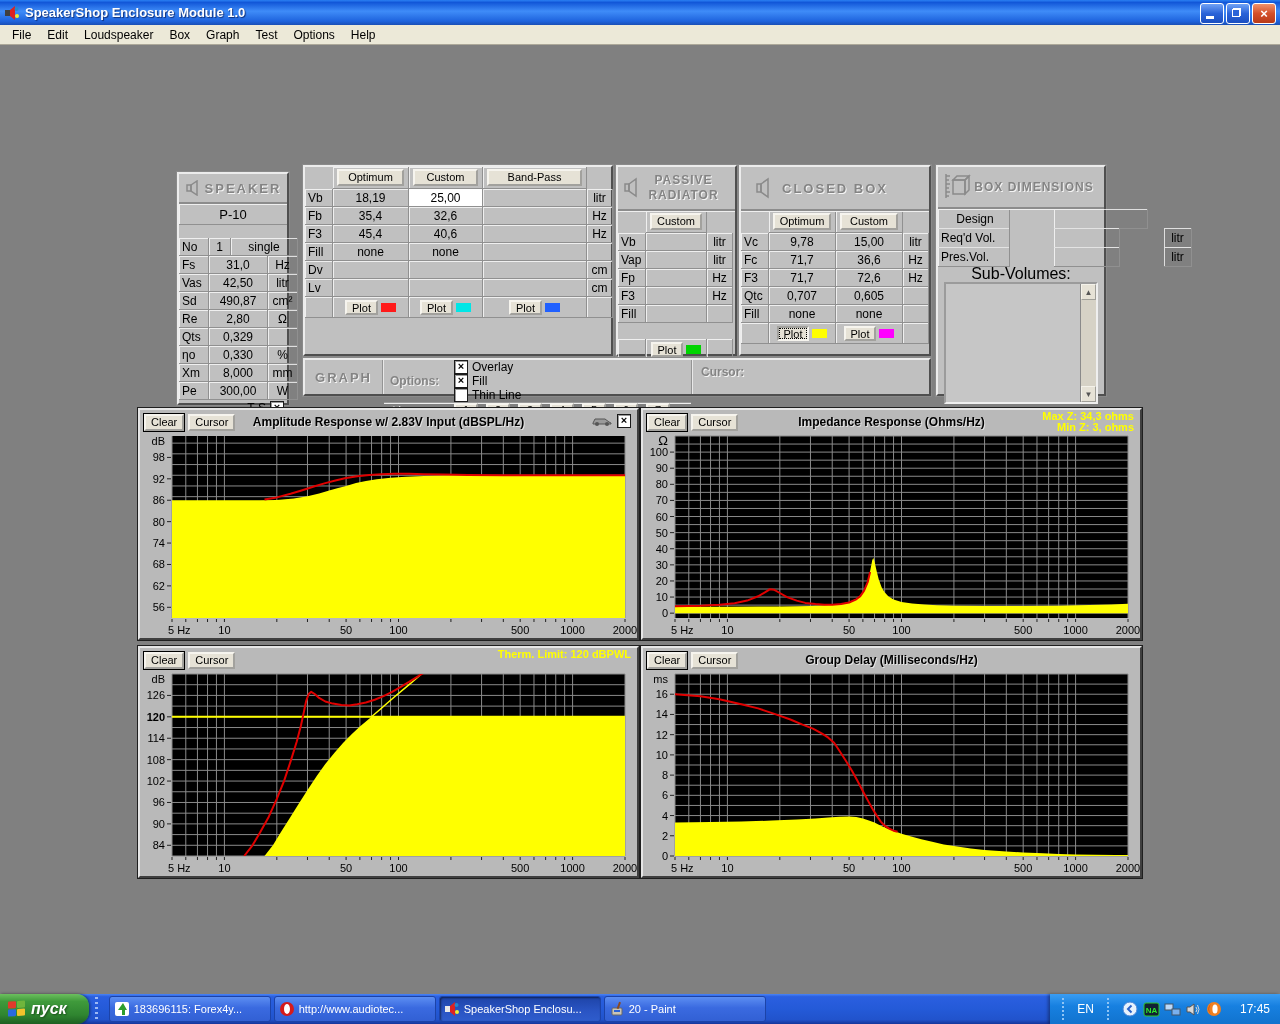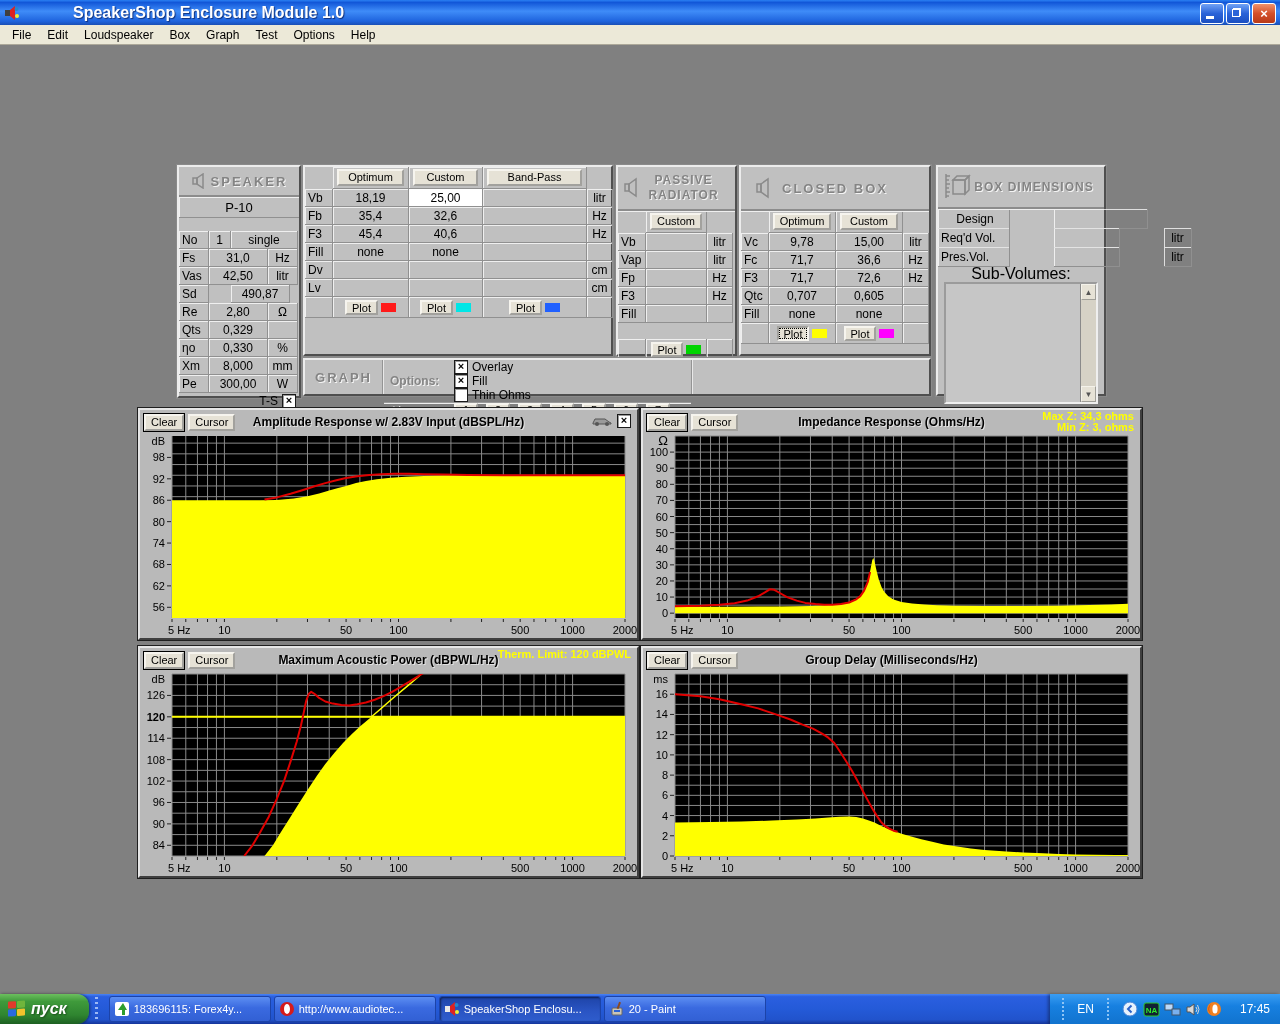--- a/index.html
+++ b/index.html
@@ -4,21 +4,21 @@
 <style>
   html,body{margin:0;padding:0;width:1280px;height:1024px;overflow:hidden;
     font-family:"Liberation Sans",sans-serif;}
   #desktop{position:relative;width:1280px;height:1024px;background:#808080;}
 
   
   #titlebar{position:absolute;left:0;top:0;width:1280px;height:25px;
     background:linear-gradient(180deg,#2a80f3 0%,#1257d8 10%,#3f8cf8 45%,#1e63dd 85%,#1a4fb5 100%);
     display:flex;align-items:center;color:#fff;}
   #titlebar .ticon{width:16px;height:16px;margin:0 5px 0 4px;}
-  #titlebar .ttext{font-size:16px;font-weight:bold;text-shadow:1px 1px 1px #10307a;margin-left:48px;}
+  #titlebar .ttext{font-size:13px;font-weight:bold;text-shadow:1px 1px 1px #10307a;}
   .winbtns{position:absolute;right:4px;top:3px;display:flex;gap:2px;}
   .wbtn{width:22px;height:19px;border-radius:3px;border:1px solid #fff;
     display:flex;align-items:center;justify-content:center;position:relative;}
   .wbtn.blue{background:linear-gradient(180deg,#70a2f5,#2a63d8 50%,#1b4fc0);}
   .wbtn.red{background:linear-gradient(180deg,#f0926c,#d4502a 50%,#b83a18);}
   .glyph-min{position:absolute;left:5px;bottom:4px;width:8px;height:3px;background:#fff;}
   .glyph-restore{position:absolute;left:5px;top:4px;width:9px;height:9px;}
   .glyph-restore:before{content:"";position:absolute;right:0;top:0;width:6px;height:6px;border:1px solid #fff;}
   .glyph-restore:after{content:"";position:absolute;left:0;bottom:0;width:6px;height:6px;border:1px solid #fff;background:#2a63d8;}
   .glyph-close{color:#fff;font-size:13px;font-weight:bold;line-height:17px;}
@@ -156,21 +156,21 @@
       <span class="menu-item">File</span>
       <span class="menu-item">Edit</span>
       <span class="menu-item">Loudspeaker</span>
       <span class="menu-item">Box</span>
       <span class="menu-item">Graph</span>
       <span class="menu-item">Test</span>
       <span class="menu-item">Options</span>
       <span class="menu-item">Help</span>
     </div>
 
-  <div class="panel" id="speaker-panel" style="left:177px;top:165px;width:124px;height:233px;">
+  <div class="panel" id="speaker-panel" style="left:177px;top:172px;width:112px;height:233px;">
     <div class="panel-header" style="height:28px;">
       <svg class="hicon" width="16" height="16" viewBox="0 0 16 16">
         <rect x="2" y="5" width="4" height="6"></rect>
           <polygon points="6,5 12,1 12,15 6,11"></polygon>
       </svg>
       <span class="etched" style="margin-left:4px;">SPEAKER</span>
     </div>
     <div class="model-row">P-10</div>
     <div style="height:13px;"></div>
     <div class="grid" id="speaker-no">
@@ -182,21 +182,21 @@
         <div class="grid" style="grid-template-columns:30px 59px 30px;">
           <span class="tc lbl">Fs</span>
           <span class="tc">31,0</span>
           <span class="tc">Hz</span>
         </div>
         <div class="grid" style="grid-template-columns:30px 59px 30px;">
           <span class="tc lbl">Vas</span>
           <span class="tc">42,50</span>
           <span class="tc">litr</span>
         </div>
-        <div class="grid" style="grid-template-columns:30px 59px 30px;gap:22px;">
+        <div class="grid" style="grid-template-columns:30px 59px 30px;">
           <span class="tc lbl">Sd</span>
           <span class="tc">490,87</span>
           <span class="tc">cm²</span>
         </div>
         <div class="grid" style="grid-template-columns:30px 59px 30px;">
           <span class="tc lbl">Re</span>
           <span class="tc">2,80</span>
           <span class="tc">Ω</span>
         </div>
         <div class="grid" style="grid-template-columns:30px 59px 30px;">
@@ -466,28 +466,31 @@
             <span class="opt">
               <span class="cb">×</span>
               <span>Overlay</span>
             </span>
             <span class="opt">
               <span class="cb">×</span>
               <span>Fill</span>
             </span>
             <span class="opt">
               <span class="cb"></span>
-              <span>Thin Ohms</span>
+              <span>Thin Line</span>
             </span>
           </span>
       </div>
       <div class="go-row">
         <span class="go-lab etched small" style="letter-spacing:0;">Memory:</span>
         <span id="memory-btns"><button class="btn membtn">1</button><button class="btn membtn">2</button><button class="btn membtn">3</button><button class="btn membtn">4</button><button class="btn membtn">5</button><button class="btn membtn">6</button><button class="btn membtn">7</button></span>
       </div>
+    </div>
+    <div class="go-cursor">
+      <span class="etched small" style="letter-spacing:0;">Cursor:</span>
     </div>
   </div>
 
   <div class="graph-panel" style="left:138px;top:408px;">
       <div class="graph-header">
         <button class="btn first">Clear</button>
         <button class="btn">Cursor</button>
         <div class="graph-title">Amplitude Response w/ 2.83V Input (dBSPL/Hz)</div>
         <span style="position:absolute;right:6px;top:4px;display:flex;gap:4px;align-items:center;">
           <svg width="22" height="12" viewBox="0 0 22 12">
@@ -721,21 +724,20 @@
           <text x="258.5" y="200" text-anchor="middle" font-size="11" fill="#000" font-family="Liberation Sans, sans-serif">100</text>
           <text x="380.1856694386291" y="200" text-anchor="middle" font-size="11" fill="#000" font-family="Liberation Sans, sans-serif">500</text>
           <text x="432.5928347193145" y="200" text-anchor="middle" font-size="11" fill="#000" font-family="Liberation Sans, sans-serif">1000</text>
           <text x="485" y="200" text-anchor="middle" font-size="11" fill="#000" font-family="Liberation Sans, sans-serif">2000</text>
         </svg></div>
     </div>
   <div class="graph-panel" style="left:138px;top:646px;">
       <div class="graph-header">
         <button class="btn first">Clear</button>
         <button class="btn">Cursor</button>
-        <div class="graph-title">Maximum Acoustic Power (dBPWL/Hz)</div>
         <div class="graph-annot">
           <div>Therm. Limit: 120 dBPWL</div>
         </div>
       </div>
       <div class="chart-box"><svg width="497" height="204">
           <rect x="32" y="2" width="453" height="182" fill="#000"></rect>
           <line x1="32" y1="2" x2="32" y2="184" stroke="#8a8a8a" stroke-width="1"></line>
           <line x1="45.78488758103852" y1="2" x2="45.78488758103852" y2="184" stroke="#8a8a8a" stroke-width="1"></line>
           <line x1="57.439843963189574" y1="2" x2="57.439843963189574" y2="184" stroke="#8a8a8a" stroke-width="1"></line>
           <line x1="67.53582640342725" y1="2" x2="67.53582640342725" y2="184" stroke="#8a8a8a" stroke-width="1"></line>

